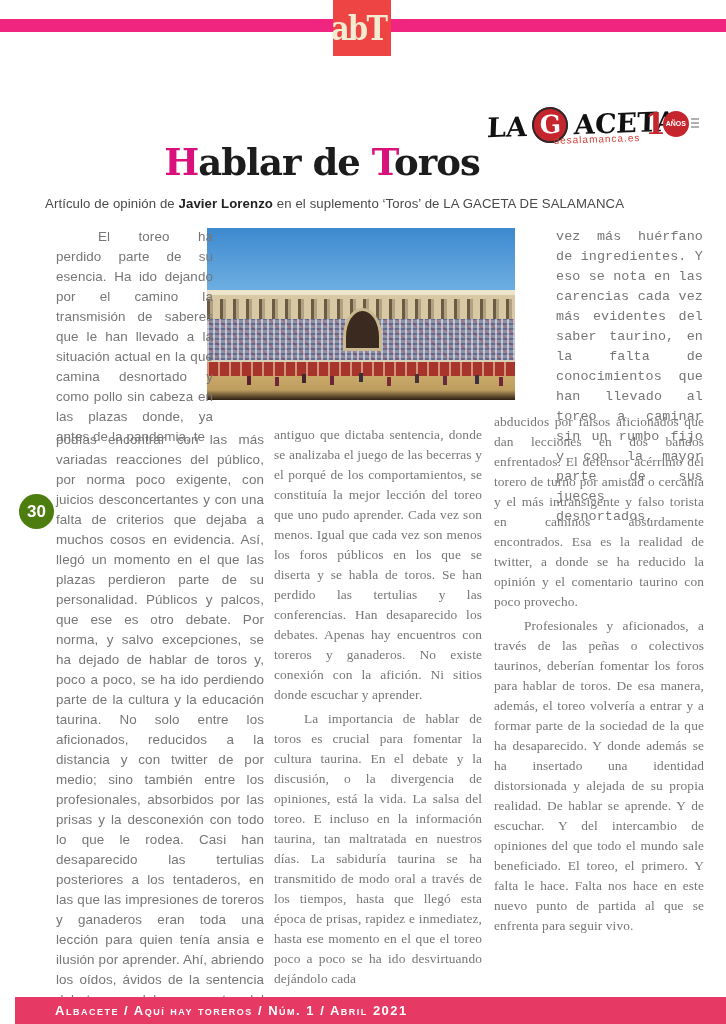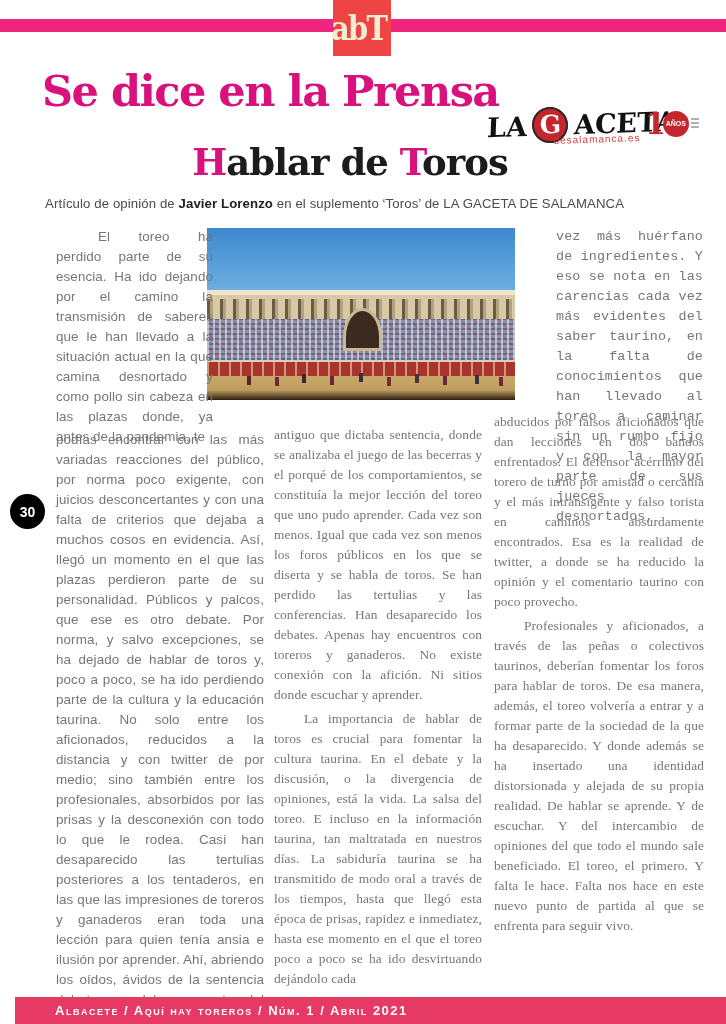--- a/index.html
+++ b/index.html
@@ -27,21 +27,21 @@
   .badge10{position:absolute;left:645px;top:106px;display:flex;align-items:center;}
   .badge10 .one{font-family:"DejaVu Serif",serif;font-weight:bold;font-size:30px;color:#c5252c;margin-right:-3px;}
   .badge10 .circ{width:26px;height:26px;border-radius:50%;background:#c5252c;color:#fff;
                  font-size:7px;font-weight:bold;display:flex;align-items:center;justify-content:center;}
   .badge10 .marks{width:8px;height:12px;margin-left:2px;
                   background:repeating-linear-gradient(#b0b0b0 0 2px,transparent 2px 4px);}
 
   
   .article-title{position:absolute;left:0;top:140px;width:644px;text-align:center;
                  font-family:"DejaVu Serif",serif;font-weight:bold;font-size:37px;color:#1c1c1c;
-                 letter-spacing:-1px;padding-left:28px;}
+                 letter-spacing:-1px;}
   .article-title .pink{color:#d9117c;}
   .byline{position:absolute;left:0;top:196px;width:726px;text-align:left;font-size:13.2px;
           color:#4a4a4a;letter-spacing:.1px;padding-left:45px;}
   .byline b{color:#222;}
 
   
   .photo{position:absolute;left:207px;top:228px;width:308px;height:172px;overflow:hidden;background:#4a93d6;}
   .sky{position:absolute;left:0;top:0;width:100%;height:38%;background:linear-gradient(#3d89cf,#6fb0e2);}
   .colonnade{position:absolute;left:0;top:36%;width:100%;height:17%;
              background:linear-gradient(#ece4cb 0 18%, #d8c9a4 18% 100%);}
@@ -71,40 +71,39 @@
        letter-spacing:.1px;margin-left:16px;}
   .c1t{left:40px;top:227px;width:157px;text-indent:42px;}
   .c1b{left:40px;top:430px;width:208px;}
   .c2 {left:258px;top:425px;width:208px;}
   .c3t{left:540px;top:227px;width:147px;font-family:Liberation Mono, monospace;}
   .c3b{left:478px;top:412px;width:210px;}
   .col p{margin:0;font-family:Liberation Serif, serif;}
   .col p.indent{text-indent:30px;margin-top:4px;}
 
   
-  .pagenum{position:absolute;left:10px;top:494px;width:35px;height:35px;border-radius:50%;
-           background:#000000;color:#fff;font-weight:bold;font-size:14px;
+  .pagenum{position:absolute;left:19px;top:494px;width:35px;height:35px;border-radius:50%;
+           background:#4d7c0f;color:#fff;font-weight:bold;font-size:17px;
            display:flex;align-items:center;justify-content:center;}
 
   
   .footer{position:absolute;left:15px;top:997px;width:726px;height:27px;background:#e63964;
           color:#fff;display:flex;align-items:center;}
   .footer span{margin-left:40px;font-variant:small-caps;font-weight:bold;font-size:13px;
                letter-spacing:1.5px;}
 </style>
 </head>
 <body>
 
 <div class="page">
 
   <div class="top-bar"></div>
   <div class="logo-square">
     <span>abT</span>
   </div>
-  <div class="section-title">Se dice en la Prensa</div>
 
   <div class="gaceta">
     <span class="word">LA</span>
     <span class="gcirc">G</span>
     <span class="word">ACETA</span>
     <span class="domain">desalamanca.es</span>
   </div>
   <div class="badge10">
     <span class="one">1</span>
     <span class="circ">AÑOS</span>

